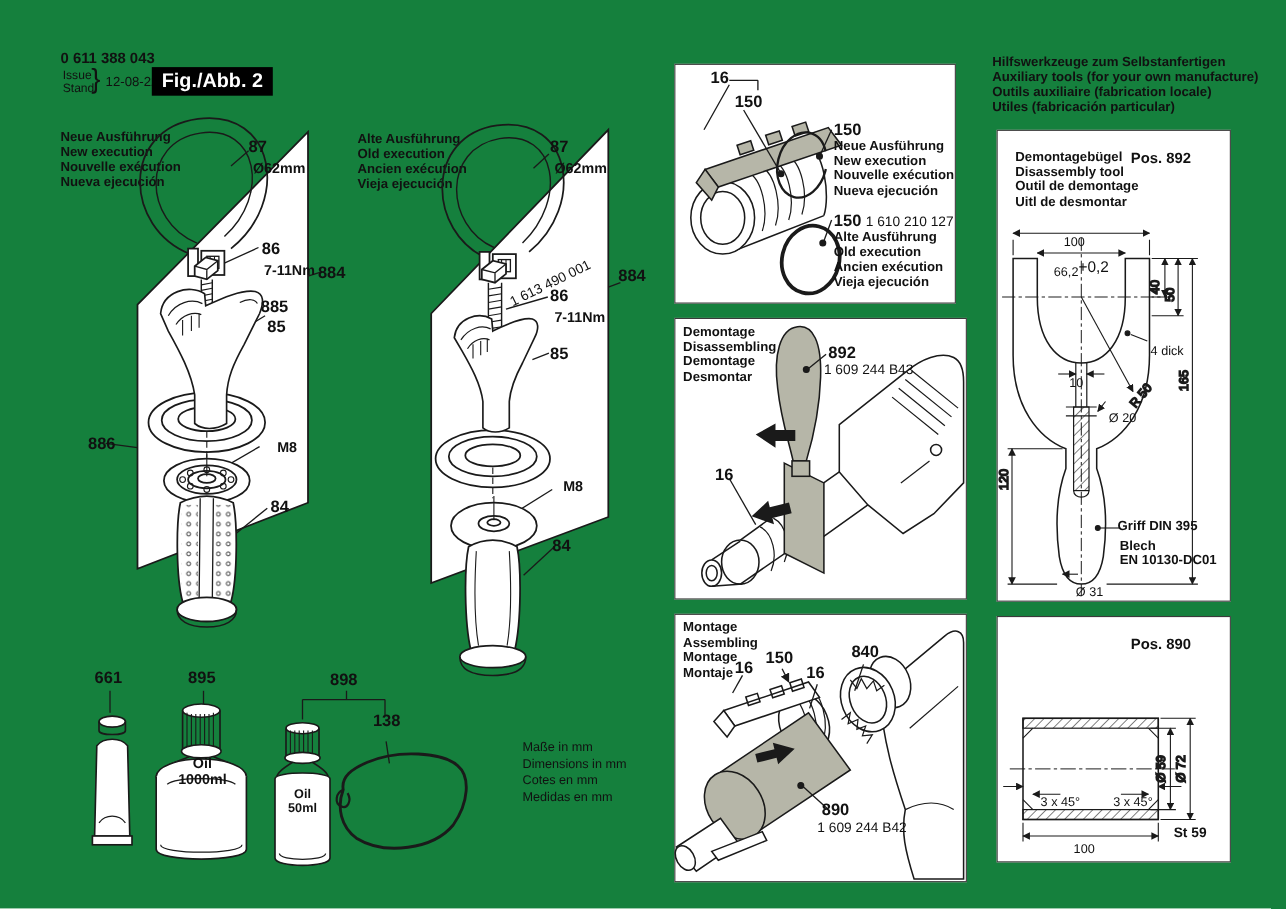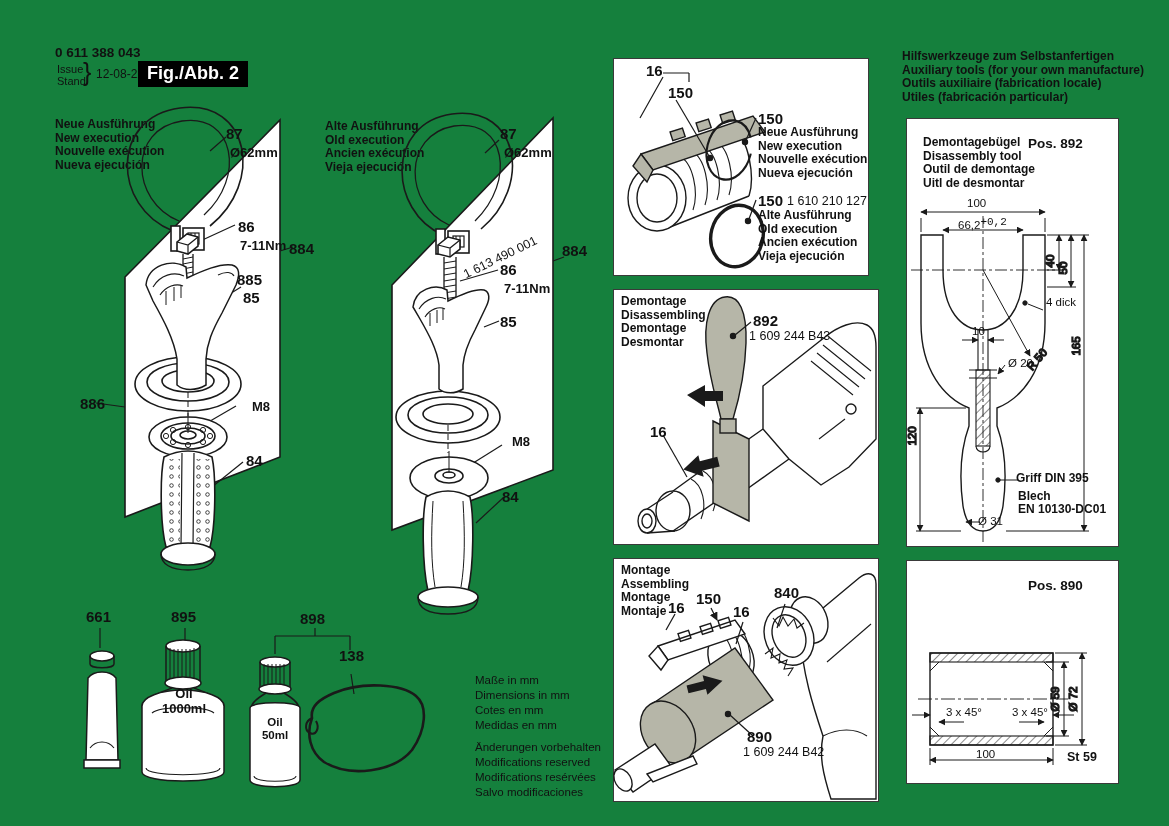--- a/index.html
+++ b/index.html
@@ -2,29 +2,29 @@
 <html><head>
 <meta charset="utf-8">
 <style>
   html,body{margin:0;padding:0;background:#fff;}
   #page{position:relative;width:1169px;height:826px;background:#15803d;overflow:hidden;
         font-family:"Liberation Sans",sans-serif;color:#111;}
   .t{position:absolute;white-space:nowrap;color:#111;}
   .pn{font-weight:bold;font-size:15px;}            
   .pn2{font-weight:bold;font-size:13px;margin-left:12px;}           
   .code{font-size:12.5px;font-weight:normal;}      
-  .dim{font-size:11.5px;font-weight:normal;}       
+  .dim{font-size:11.5px;font-weight:normal;margin-top:18px;}       
   .ml{position:absolute;font-weight:bold;font-size:12px;line-height:13.5px;white-space:nowrap;}
   .note{position:absolute;font-weight:normal;font-size:11.5px;line-height:15px;white-space:nowrap;}
   .box{position:absolute;border:1.5px solid #3a3a3a;background:#fff;}
   .figbox{position:absolute;background:#000;color:#fff;font-weight:bold;font-size:18px;
           padding:2px 9px 3px 9px;}
   svg{position:absolute;overflow:visible;}
   svg text{font-family:"Liberation Sans",sans-serif;fill:#111;}
-  .sup{font-size:11px;vertical-align:4px;font-family:Liberation Mono, monospace;}
+  .sup{font-size:14px;vertical-align:4px;}
 </style>
 </head>
 <body>
 
 <div id="page">
 
   <div class="t" style="left:55px;top:45px;font-size:13.5px;font-weight:bold;">0 611 388 043</div>
   <div class="t" style="left:57px;top:63px;font-size:11px;">Issue</div>
   <div class="t" style="left:57px;top:75px;font-size:11px;">Stand</div>
   <div class="t" style="left:83px;top:58px;font-size:25px;font-weight:normal;">}</div>
@@ -230,26 +230,20 @@
   <div class="t" style="left:253px;top:716px;width:44px;text-align:center;font-weight:bold;font-size:11.5px;line-height:13px;">
     <div>Oil</div>
     <div>50ml</div>
   </div>
 
   <div class="note" style="left:475px;top:673px;">
     <div>Maße in mm</div>
     <div>Dimensions in mm</div>
     <div>Cotes en mm</div>
     <div>Medidas en mm</div>
-  </div>
-  <div class="note" style="left:475px;top:740px;">
-    <div>Änderungen vorbehalten</div>
-    <div>Modifications reserved</div>
-    <div>Modifications resérvées</div>
-    <div>Salvo modificaciones</div>
   </div>
 
   <div class="box" style="left:613px;top:58px;width:254px;height:216px;"></div>
   <svg style="left:613px;top:58px;" width="254" height="216" viewBox="0 0 254 216">
     <g stroke="#1a1a1a" stroke-width="1.4" fill="none">
 
       <path d="M44,107 L120,74 M52,171 L136,138"></path>
       <path d="M120,74 C136,78 142,120 136,138"></path>
       <ellipse cx="44" cy="140" rx="29" ry="33" fill="#fff"></ellipse>
       <ellipse cx="44" cy="140" rx="20" ry="24"></ellipse>

